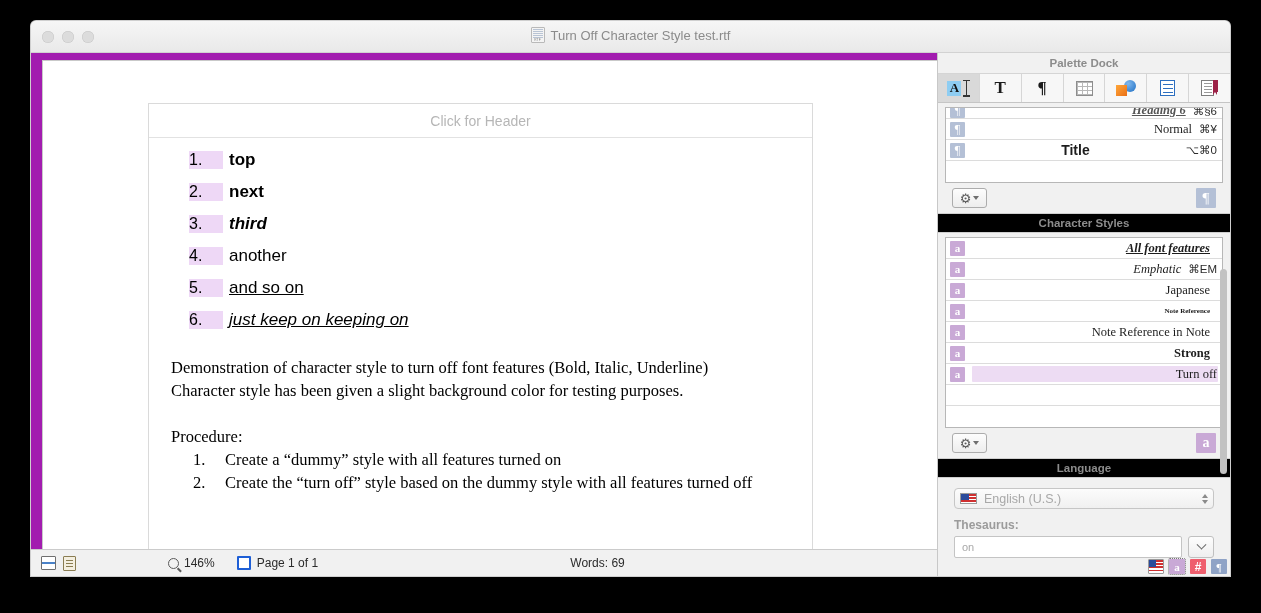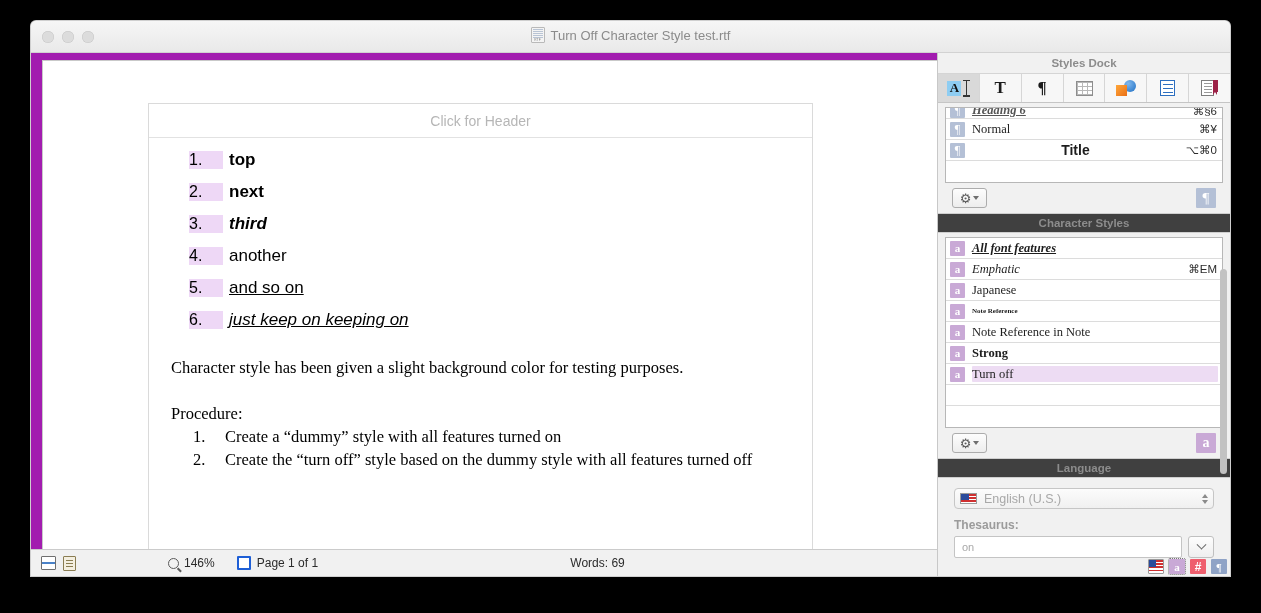--- a/index.html
+++ b/index.html
@@ -273,21 +273,21 @@
     display: flex; align-items: center; justify-content: center;
     border-radius: 1px;
   }
   .chip-a {
     width: 15px; height: 15px; flex: 0 0 auto;
     background: #c9a9d6; color: #fff; font-size: 11px; font-weight: bold;
     font-family: "Liberation Serif", serif;
     display: flex; align-items: center; justify-content: center;
     border-radius: 1px;
   }
-  .row-label { flex: 1; font-size: 12.5px; color: #1d1d1d; font-family: "Liberation Serif", serif; }
+  .row-label { flex: 1; font-size: 12.5px; color: #1d1d1d; font-family: "Liberation Serif", serif; text-align: right; }
   .row-key { font-size: 11.5px; color: #2b2b2b; font-family: "Liberation Sans", sans-serif; }
   .row-label.lbl-centerbold { text-align: center; font-weight: bold; font-size: 14px; font-family: "Liberation Sans", sans-serif; }
   .row-label.lbl-biu { font-weight: bold; font-style: italic; text-decoration: underline; }
   .row-label.lbl-italic { font-style: italic; }
   .row-label.lbl-bold { font-weight: bold; }
   .row-label.lbl-tiny { font-size: 7px; font-weight: bold; }
   .row-label.lbl-headingclip { font-style: italic; text-decoration: underline; font-weight: bold; color: #555; }
   .row-sel .hl {
     position: absolute; left: 26px; right: 4px; top: 2px; bottom: 2px;
     background: #eddcf3; border-radius: 1px; z-index: 0;
@@ -315,21 +315,21 @@
   }
   .sq-btn-a {
     width: 20px; height: 20px; background: #c9a9d6; color: #fff; font-weight: bold;
     font-family: "Liberation Serif", serif; font-size: 14px;
     display: flex; align-items: center; justify-content: center; border-radius: 1px;
   }
 
   .section-header {
     height: 20px; display: flex; align-items: center; justify-content: center;
     font-size: 11.5px; font-weight: bold; color: #8c8c8c;
-    background: #404040;
+    background: #000000;
     border-top: 1px solid #cfcfcf; border-bottom: 1px solid #cfcfcf;
   }
 
   
   .lang-pane { padding: 10px 16px 0 16px; background: #f1f1f1; }
   .lang-select {
     height: 21px; border: 1px solid #c6c6c6; border-radius: 4px;
     background: linear-gradient(to bottom, #fcfcfc, #f0f0f0);
     display: flex; align-items: center; padding: 6px 5px; gap: 7px;
   }
@@ -448,20 +448,21 @@
                   <span class="li-text st-underline">and so on</span>
                 </li>
                 <li>
                   <span class="li-num">6.</span>
                   <span class="li-text st-italicunderline">just keep on keeping on</span>
                 </li>
               </ol>
 
               <div style="height:14px"></div>
 
+              <div class="para">Demonstration of character style to turn off font features (Bold, Italic, Underline)</div>
               <div class="para">Character style has been given a slight background color for testing purposes.</div>
               <div class="para-gap"></div>
               <div class="para">Procedure:</div>
 
               <ol class="proc-list">
                 <li>
                   <span class="proc-num">1.</span>
                   <span>Create a “dummy” style with all features turned on</span>
                 </li>
                 <li>
@@ -487,21 +488,21 @@
         <div class="sb-page">
           <span class="page-ico"></span>
           <span>Page 1 of 1</span>
         </div>
         <div class="sb-words">Words: 69</div>
       </div>
     </div>
 
     <div class="dock">
 
-      <div class="dock-title">Styles Dock</div>
+      <div class="dock-title">Palette Dock</div>
 
       <div class="dock-toolbar">
         <div class="tb-btn active">
           <span class="ic-a-cursor">
             <span class="abox">A</span>
               <span class="caret"></span>
           </span>
         </div>
         <div class="tb-btn">
           <span class="ic-T">T</span>

